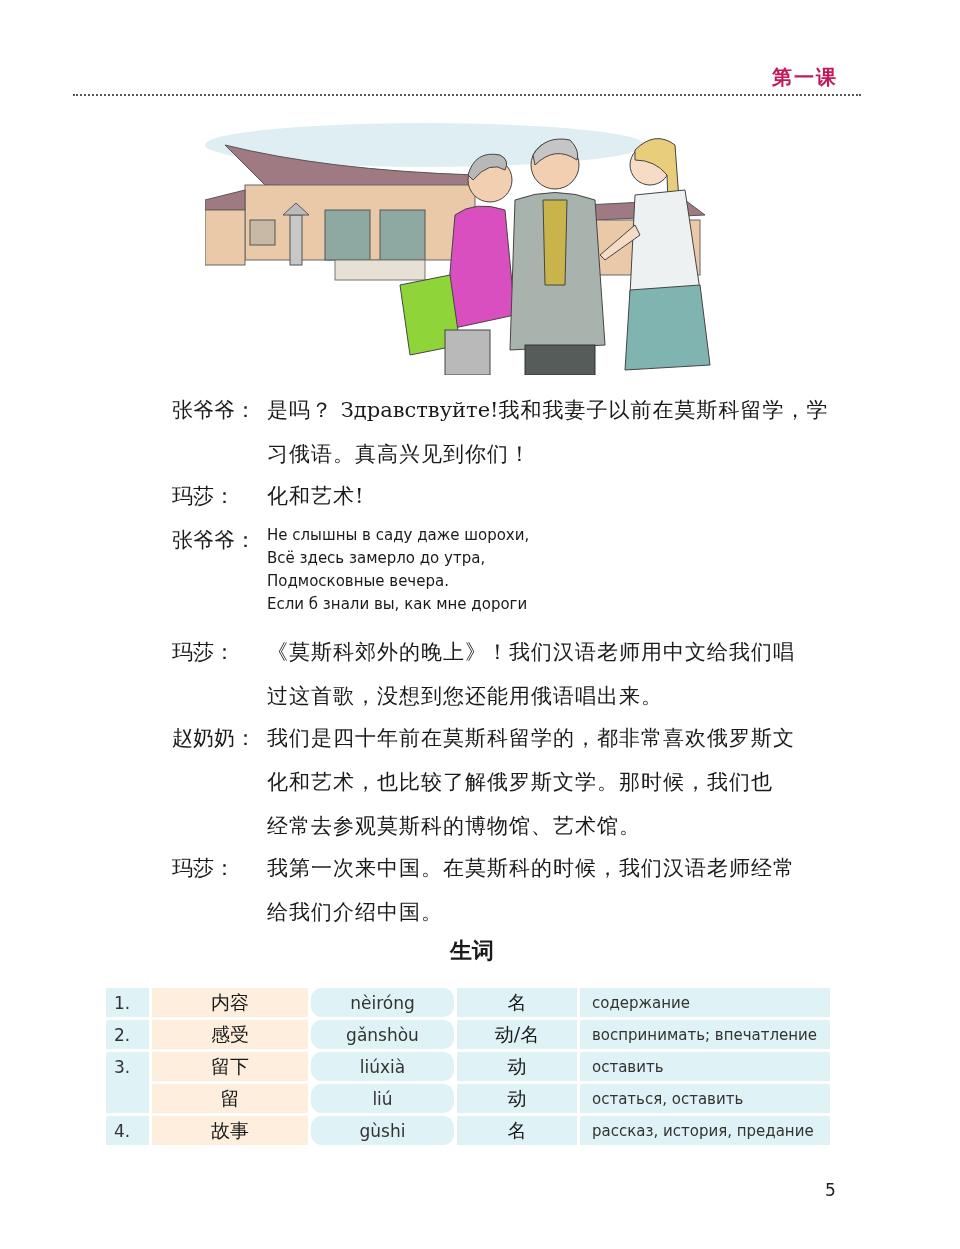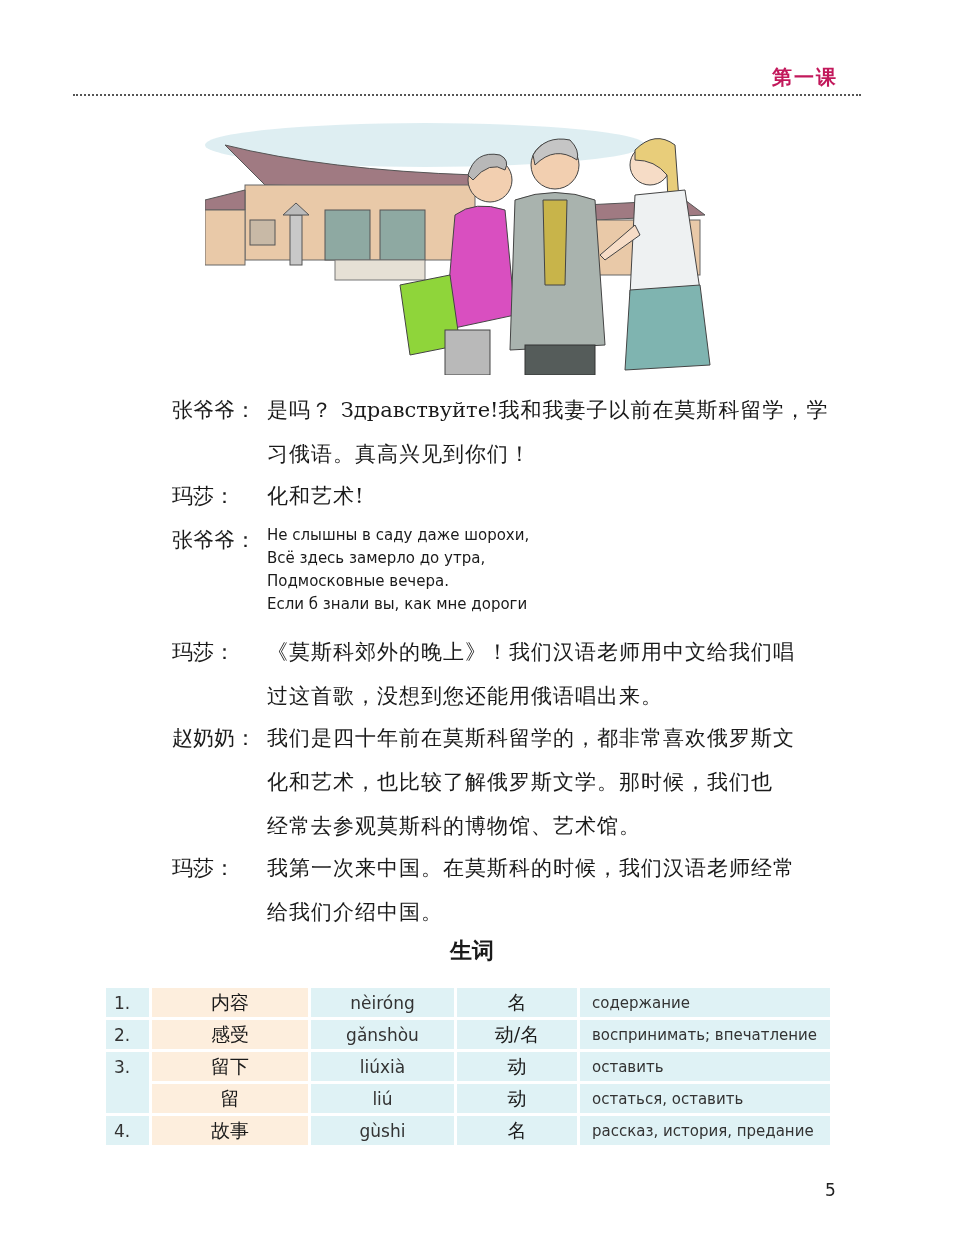--- a/index.html
+++ b/index.html
@@ -24,21 +24,21 @@
 
   .vocab-title { position: absolute; left: 0; width: 848px; top: 936px; text-align: center;
                  font-size: 22px; font-weight: bold; font-family: "DejaVu Serif", serif; margin-left: 48px; }
 
   .vocab { position: absolute; left: 103px; top: 985px; width: 730px; border-collapse: separate;
            border-spacing: 3px 3px; }
   .vocab td { height: 29px; padding: 0; font-size: 17px; }
   .c-num { width: 35px; background: #dff2f5; font-family: "DejaVu Sans", sans-serif; color: #333;
            padding-left: 8px !important; }
   .c-hz  { width: 156px; background: #fdeedd; text-align: center; font-family: "DejaVu Serif", serif; font-size: 19px !important; }
-  .c-py  { width: 143px; background: #dff2f5; text-align: center; font-family: "DejaVu Sans", sans-serif; color: #333; }
+  .c-py  { width: 143px; background: #dff2f5; text-align: center; font-family: "DejaVu Sans", sans-serif; color: #333; border-radius: 11px; }
   .c-pos { width: 120px; background: #dff2f5; text-align: center; font-family: "DejaVu Serif", serif; font-size: 19px !important; }
   .c-ru  { background: #dff2f5; font-family: "DejaVu Sans", sans-serif; color: #333; padding-left: 12px !important; font-size: 15px !important; margin-left: 48px; }
 
   .page-num { position: absolute; left: 825px; top: 1180px; font-size: 17px;
               font-family: "DejaVu Sans", sans-serif; color: #222; }
 </style>
 </head>
 <body>
 
 <div class="header-title">第一课</div>

